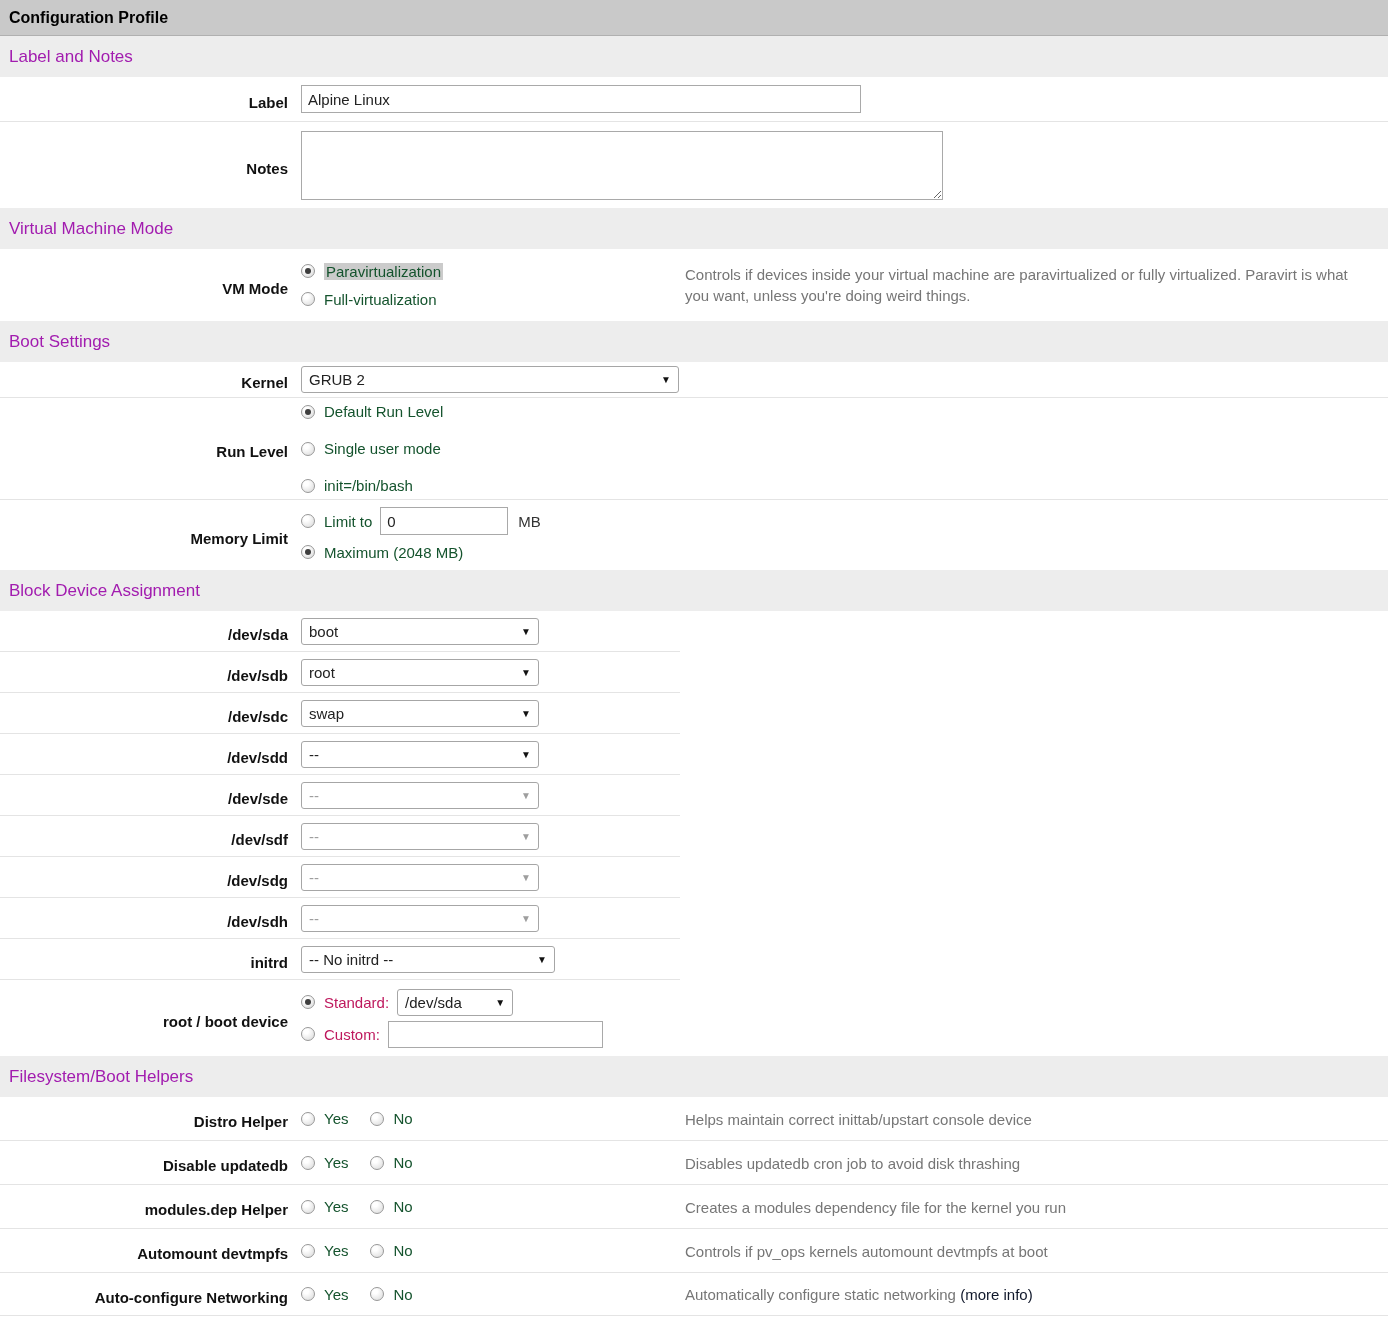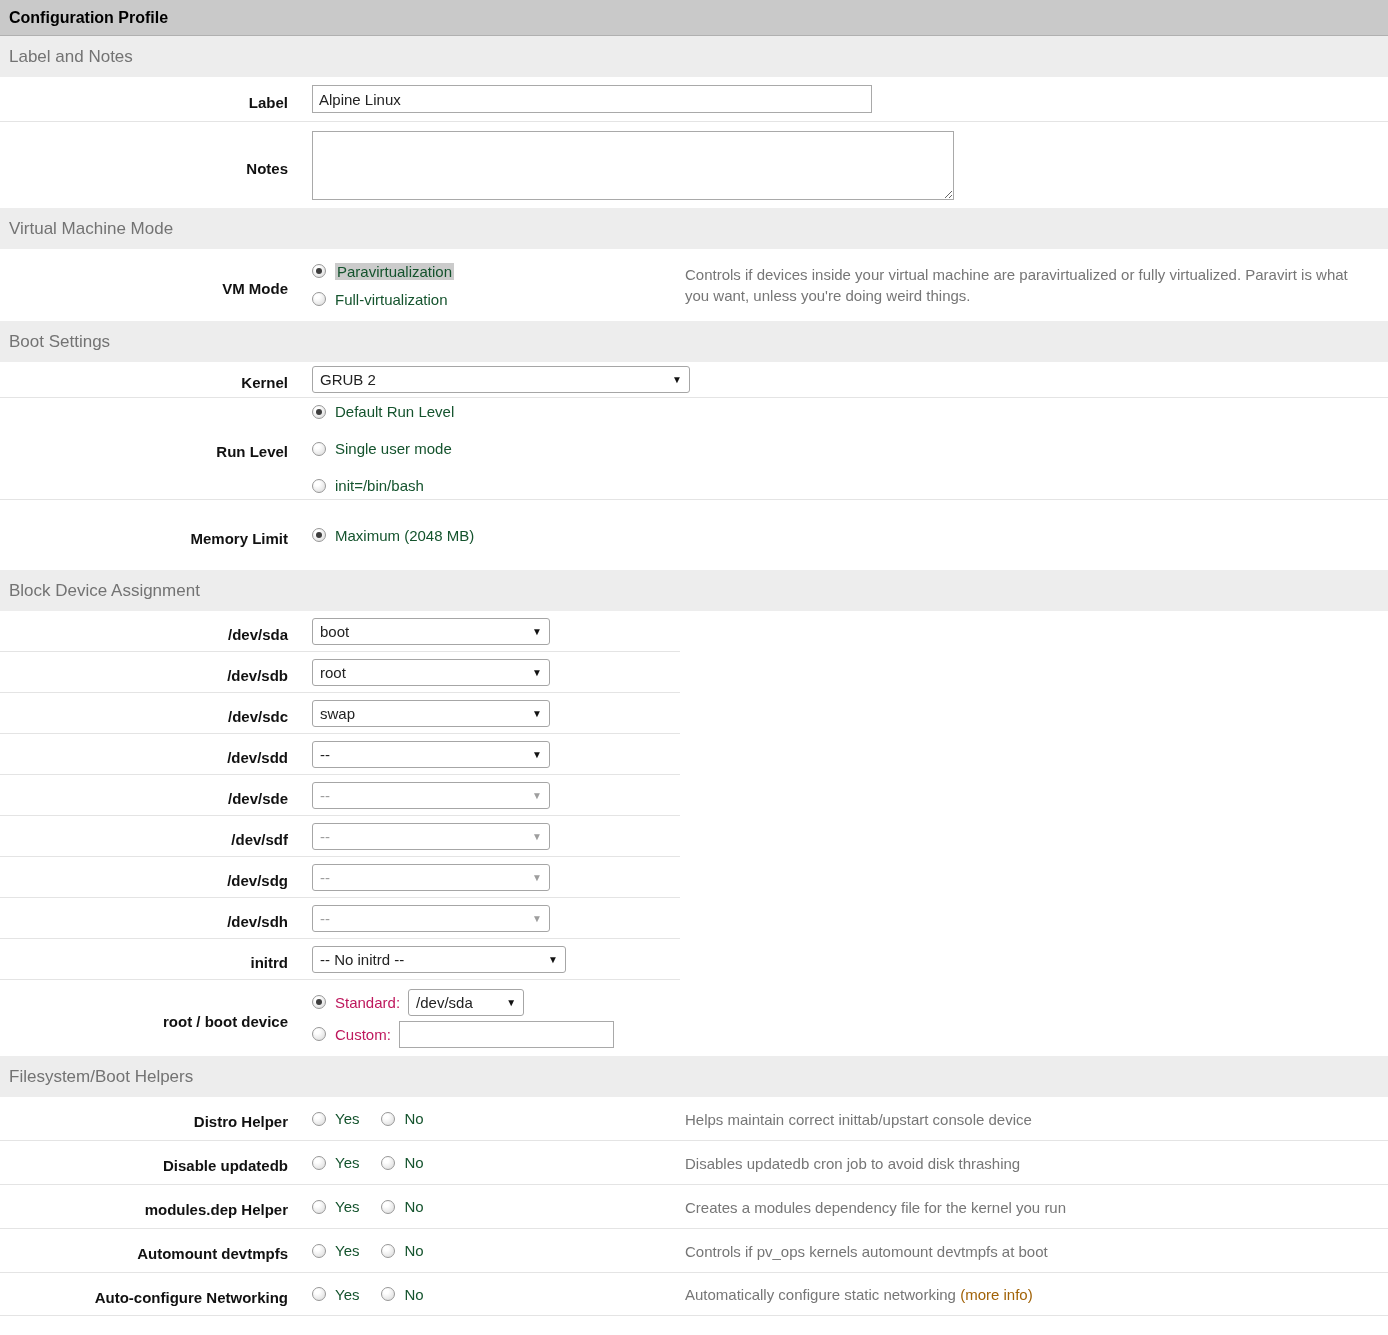--- a/index.html
+++ b/index.html
@@ -13,38 +13,38 @@
 
   
   .titlebar {
     height:36px; background:#c9c9c9; border-bottom:1px solid #b0b0b0;
     display:flex; align-items:center; padding-left:9px;
     font-weight:bold; font-size:16px; color:#000;
   }
   .sectionbar {
     height:41px; background:#ededed;
     display:flex; align-items:center; padding-left:9px;
-    font-size:17px; color:#737373; font-weight:400;
+    font-size:17px; color:#a21caf; font-weight:400;
   }
 
   
   .row {
     display:flex; align-items:center; position:relative;
     border-bottom:1px solid #e4e4e4; background:#fff;
   }
   .lbl {
     width:300px; flex:0 0 300px; text-align:right; padding-right:12px;
     font-weight:bold; font-size:15px; color:#111;margin-top:6px;
   }
-  .content { display:flex; align-items:center; margin-left:12px; }
+  .content { display:flex; align-items:center; margin-left:1px; }
   .help {
     position:absolute; left:685px; top:50%; transform:translateY(-50%);
     color:#767676; font-size:15px; line-height:21px; max-width:690px;
   }
-  .link { color:#a16207; text-decoration:none; cursor:pointer; }
+  .link { color:#0f172a; text-decoration:none; cursor:pointer; }
 
   
   .text-input {
     border:1px solid #a9a9a9; background:#fff; height:28px;
     font-family:"Liberation Sans", sans-serif; font-size:15px;
     padding:0 6px; color:#222;
   }
   .notes-area {
     border:1px solid #a9a9a9; background:#fff;
     width:642px; height:69px; resize:both;
@@ -165,20 +165,26 @@
     <div class="opt-line">
       <span class="radio"></span>
       <span class="radio-label">init=/bin/bash</span>
     </div>
   </div>
 </div>
 
 <div class="row row-mem">
   <div class="lbl">Memory Limit</div>
   <div class="content" style="flex-direction:column; align-items:flex-start;">
+    <div class="opt-line" style="height:34px;">
+      <span class="radio"></span>
+      <span class="radio-label">Limit to</span>
+      <input class="text-input mem-input" value="0" style="">
+      <span class="mem-unit">MB</span>
+    </div>
     <div class="opt-line">
       <span class="radio checked"></span>
       <span class="radio-label">Maximum (2048 MB)</span>
     </div>
   </div>
 </div>
 
 <div class="sectionbar">Block Device Assignment</div>
 
 <div class="row bd-outer">

